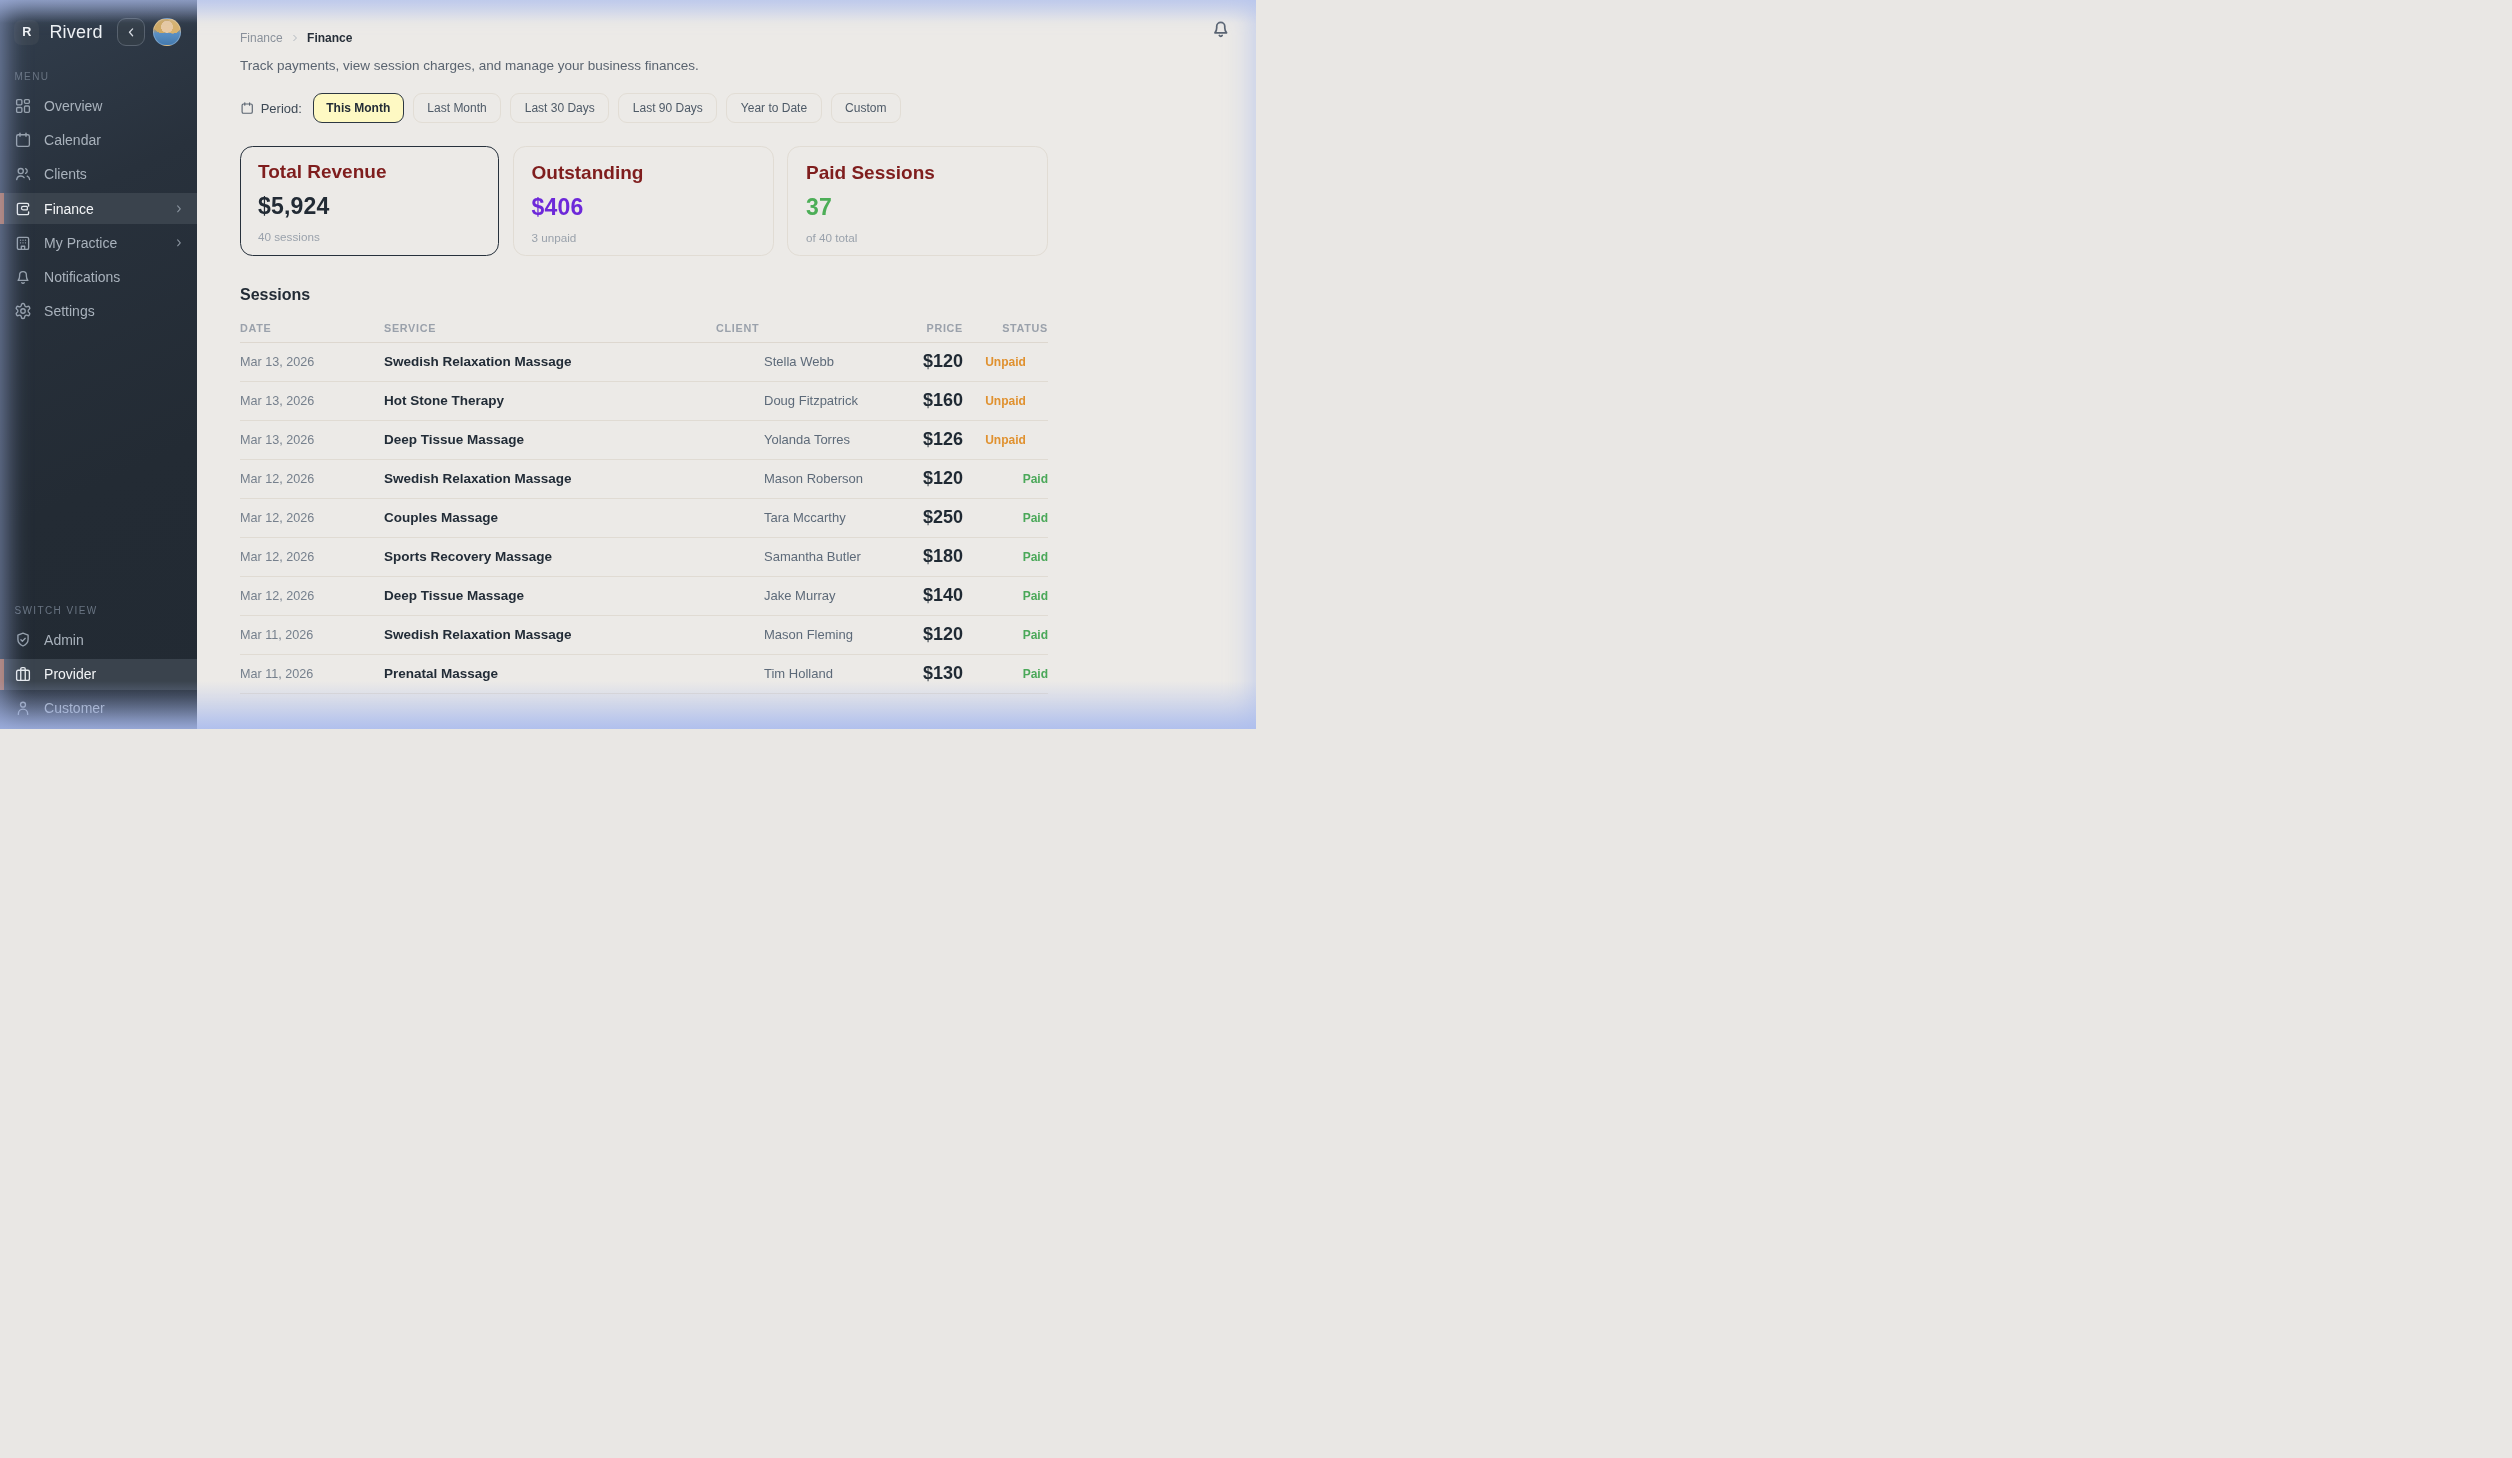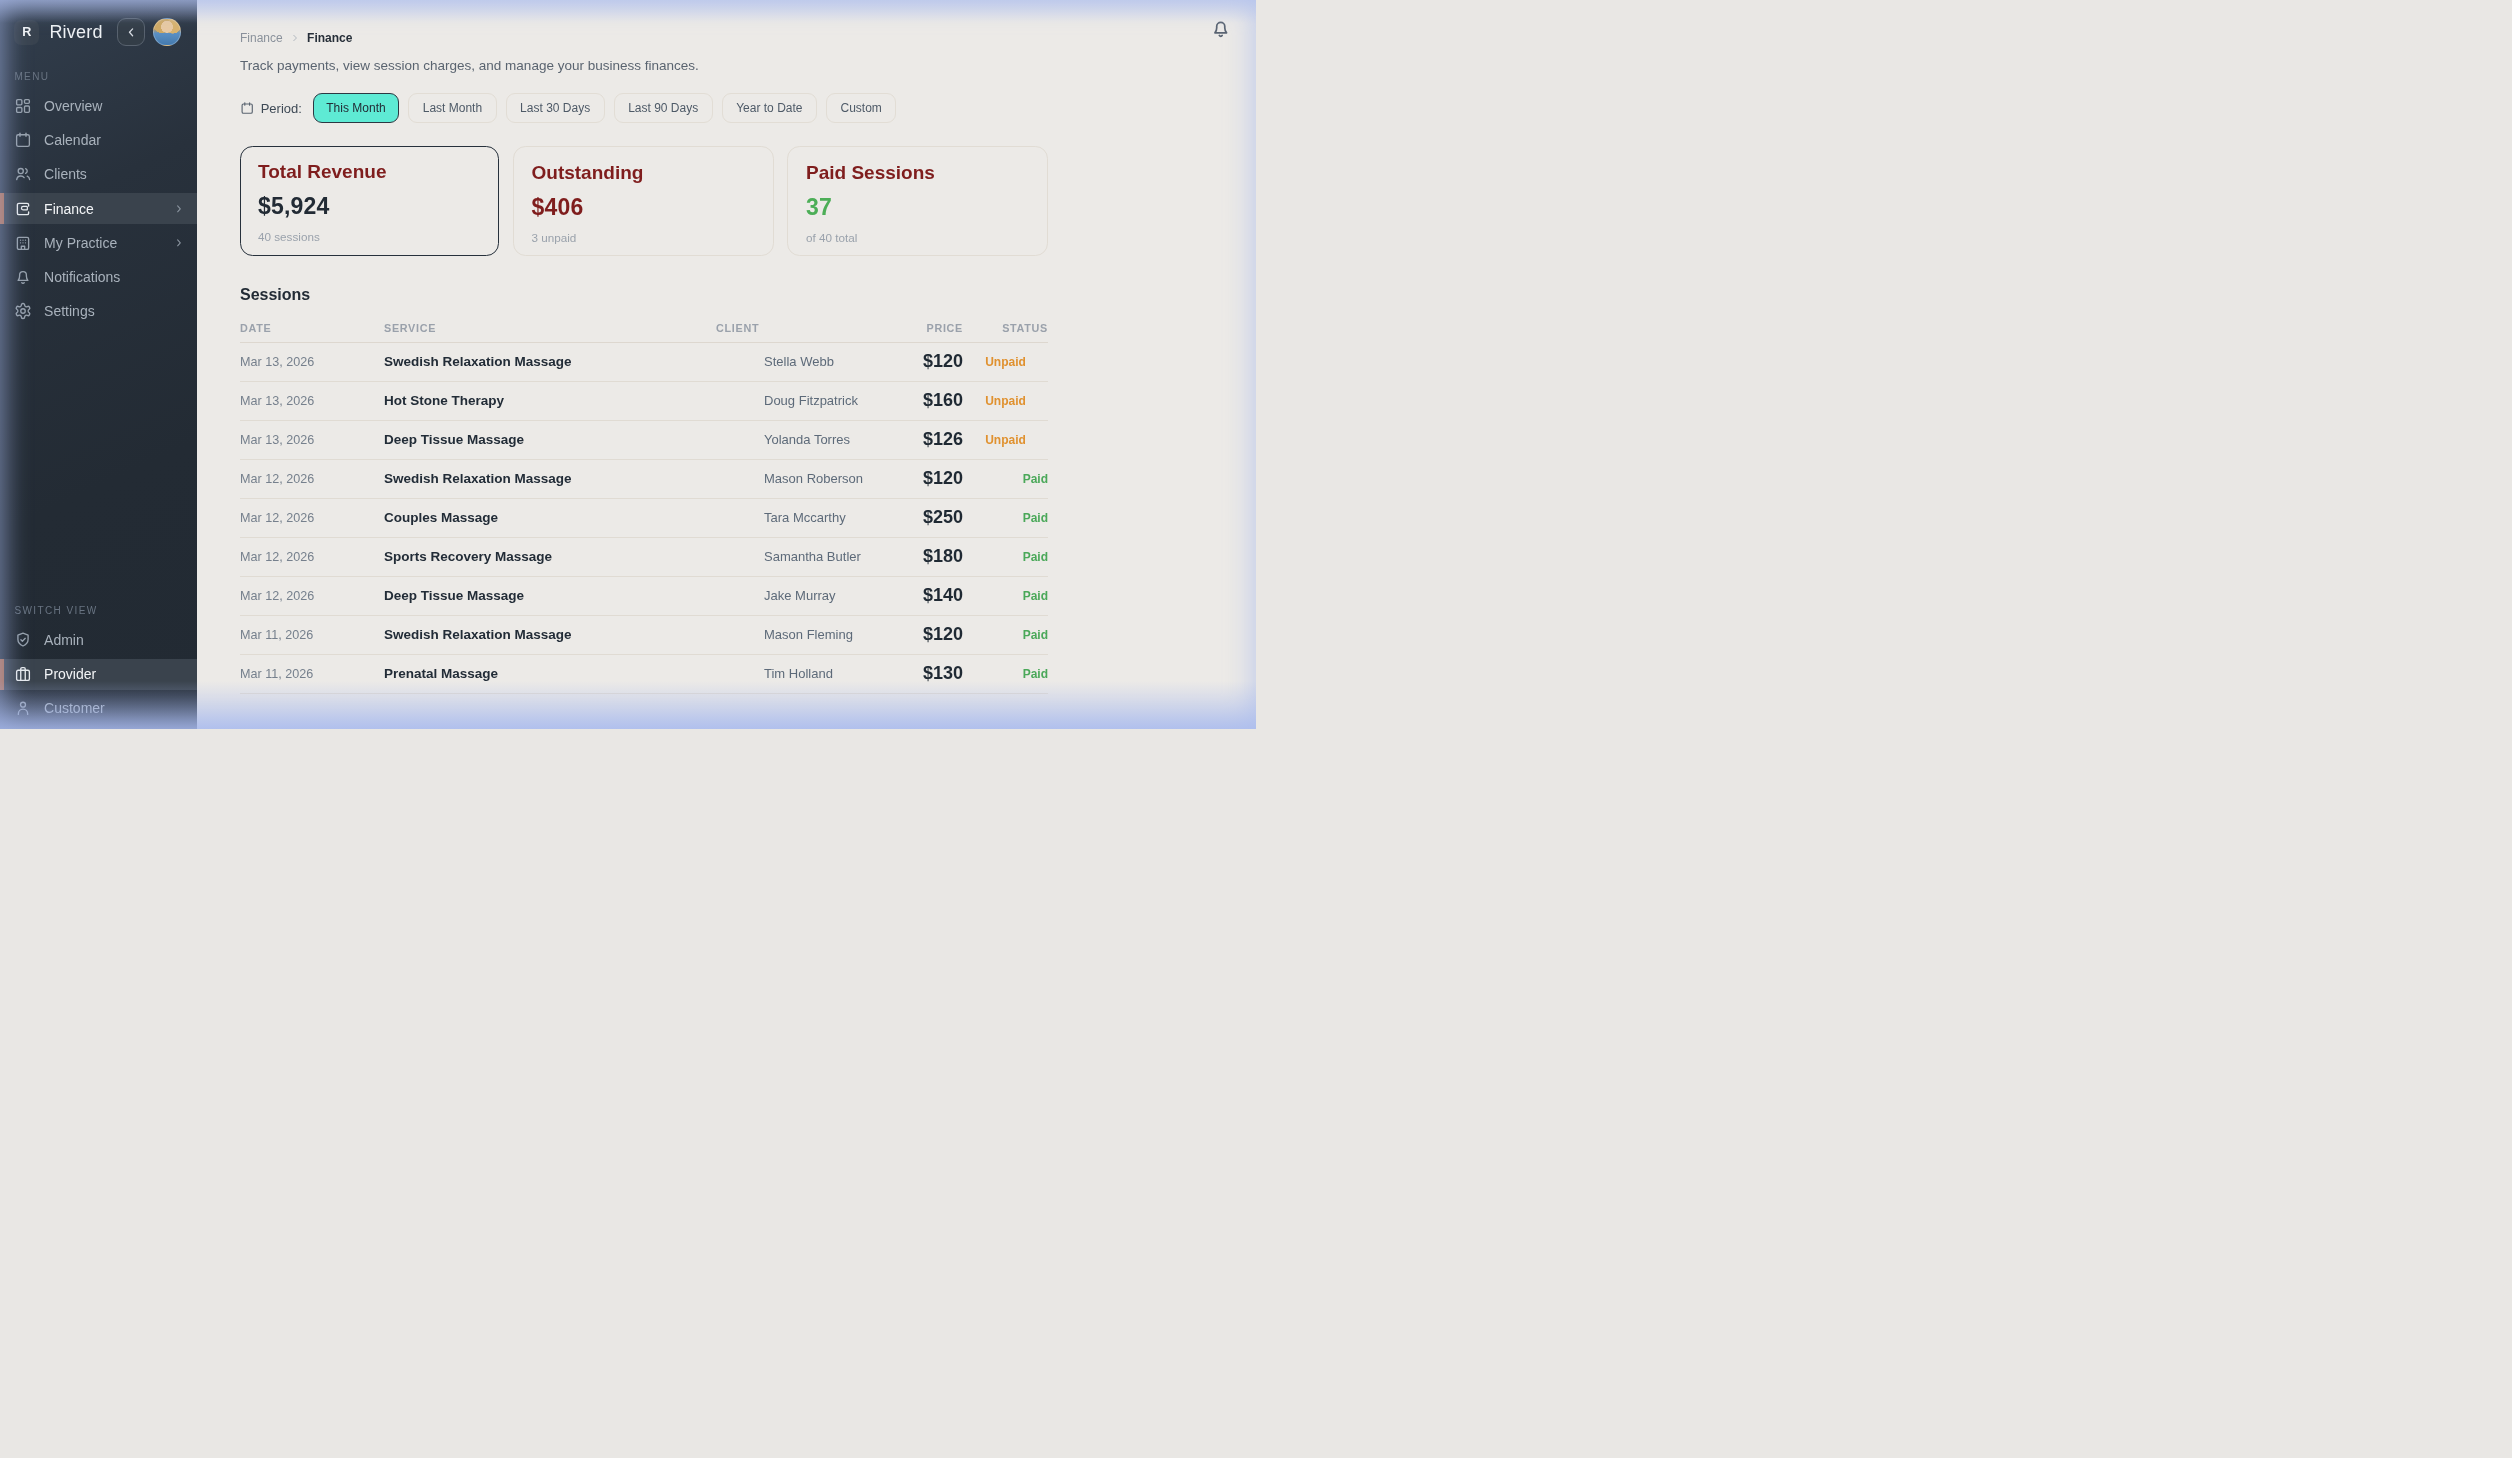--- a/index.html
+++ b/index.html
@@ -56,29 +56,29 @@
 
   .title-row { display:flex; align-items:center; gap:10px; margin-top:21.5px; color:#222b35; }
   .title-row h1 { font-size:21.5px; font-weight:bold; letter-spacing:0.1px; }
   .subtitle { margin-top:12.6px; font-size:13.5px; color:#5a6470; }
 
   .period-row { display:flex; align-items:center; gap:9px; margin-top:20px; }
   .period-label { display:flex; align-items:center; gap:6.3px; font-size:13px; color:#3e4955; margin-right:1.8px; }
   .period-label .icn { color:#5a6470; }
   .pbtn { height:30.5px; padding:0 13.5px; border-radius:9px; border:0.9px solid #e2ddd5; background:transparent;
     font-family:inherit; font-size:12px; color:#4e5a67; cursor:pointer; }
-  .pbtn.selected { background:#5eead4; border:1.8px solid #2c3742; color:#232c36; font-weight:normal; padding:0 12.6px; }
+  .pbtn.selected { background:#fef9c3; border:1.8px solid #2c3742; color:#232c36; font-weight:bold; padding:0 12.6px; }
 
   .cards { display:flex; gap:13.5px; margin-top:22.4px; width:808px; }
   .card { flex:1; height:110px; border-radius:12.6px; border:0.9px solid #e1dcd4; background:#eceae7;
     padding:15.3px 18px; cursor:pointer; }
   .card.selected { border:1.8px solid #27313c; padding:14.4px 17px; }
   .card-label { font-size:19px; color:#7f1d1d; font-weight:bold; }
   .card-value { font-size:23px; font-weight:bold; margin-top:10px; letter-spacing:0.2px; }
-  .v-dark { color:#222b35; } .v-orange { color:#7f1d1d; } .v-green { color:#4cae57; }
+  .v-dark { color:#222b35; } .v-orange { color:#6d28d9; } .v-green { color:#4cae57; }
   .card-sub { font-size:11.7px; color:#9aa2ac; margin-top:10px; }
 
   .sessions-title { margin-top:30px; font-size:16px; font-weight:bold; color:#222b35; }
   .table { width:808px; margin-top:18px; }
   .t-head { display:grid; grid-template-columns:144px 332px 1fr 99px 85px; padding-bottom:8px;
     border-bottom:0.9px solid #ddd7cf; }
   .t-head span { font-size:10.8px; letter-spacing:0.7px; color:#9aa1ab; font-weight:bold; }
   .t-row { display:grid; grid-template-columns:144px 332px 1fr 99px 85px; align-items:center; height:39px;
     border-bottom:0.9px solid #e0dbd3; cursor:pointer; }
   .c-date { font-size:12.6px; color:#76808d; }

